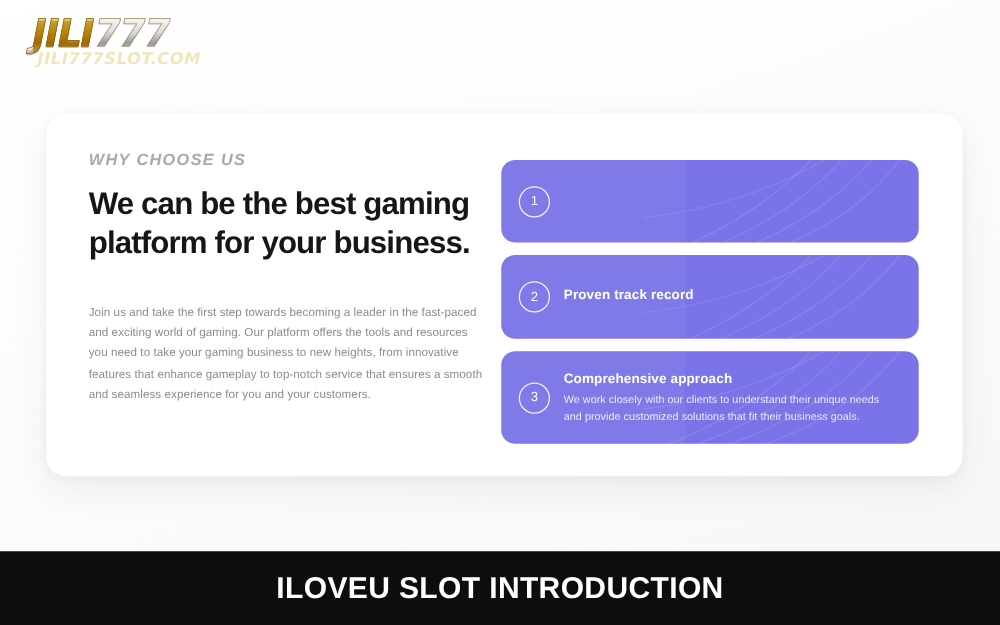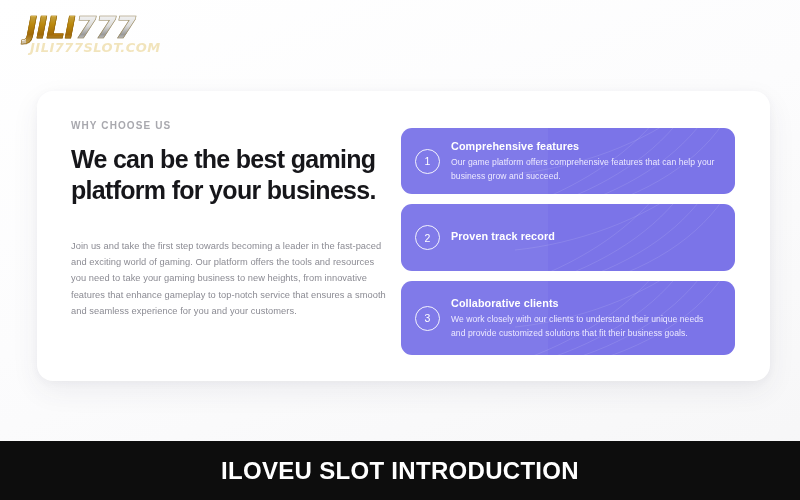--- a/index.html
+++ b/index.html
@@ -98,26 +98,27 @@
   }
 
   
   .left-col {
     width: 330px;
     flex: 0 0 330px;
     padding-right: 12px;
   }
 
   .eyebrow {
-    font-size: 10px;
+    font-size: 13px;
     font-weight: bold;
     letter-spacing: 1.1px;
     color: #a8a8ae;
     text-transform: uppercase;
     margin-bottom: 13px;
+    font-style: italic;
   }
 
   .headline {
     font-size: 25px;
     line-height: 31px;
     font-weight: bold;
     color: #16161a;
     letter-spacing: -0.7px;
     margin-bottom: 32px;
   }
@@ -260,24 +261,20 @@
           <svg class="swirls" viewBox="0 0 230 90" preserveAspectRatio="none">
             <g fill="none" stroke="#ffffff" stroke-opacity="0.22" stroke-width="1">
               <path d="M10 92 C 70 70, 120 36, 150 -6"></path>
               <path d="M26 94 C 90 74, 142 40, 172 -4"></path>
               <path d="M44 96 C 110 78, 164 44, 194 -2"></path>
               <path d="M64 98 C 130 82, 186 48, 214 0"></path>
               <path d="M0 60 C 60 54, 130 30, 176 -8"></path>
             </g>
           </svg>
           <div class="badge">1</div>
-          <div class="feature-body">
-            <div class="feature-title">Comprehensive features</div>
-            <div class="feature-desc">Our game platform offers comprehensive features that can help your business grow and succeed.</div>
-          </div>
         </div>
 
         <div class="feature-card c2">
           <div class="card-tint"></div>
           <svg class="swirls" viewBox="0 0 230 90" preserveAspectRatio="none">
             <g fill="none" stroke="#ffffff" stroke-opacity="0.22" stroke-width="1">
               <path d="M10 92 C 70 70, 120 36, 150 -6"></path>
               <path d="M26 94 C 90 74, 142 40, 172 -4"></path>
               <path d="M44 96 C 110 78, 164 44, 194 -2"></path>
               <path d="M64 98 C 130 82, 186 48, 214 0"></path>
@@ -296,21 +293,21 @@
             <g fill="none" stroke="#ffffff" stroke-opacity="0.22" stroke-width="1">
               <path d="M10 92 C 70 70, 120 36, 150 -6"></path>
               <path d="M26 94 C 90 74, 142 40, 172 -4"></path>
               <path d="M44 96 C 110 78, 164 44, 194 -2"></path>
               <path d="M64 98 C 130 82, 186 48, 214 0"></path>
               <path d="M0 60 C 60 54, 130 30, 176 -8"></path>
             </g>
           </svg>
           <div class="badge">3</div>
           <div class="feature-body">
-            <div class="feature-title">Collaborative clients</div>
+            <div class="feature-title">Comprehensive approach</div>
             <div class="feature-desc">We work closely with our clients to understand their unique needs and provide customized solutions that fit their business goals.</div>
           </div>
         </div>
 
       </div>
     </div>
   </div>
 
   <div class="banner">
     <div class="banner-text">ILOVEU SLOT INTRODUCTION</div>

